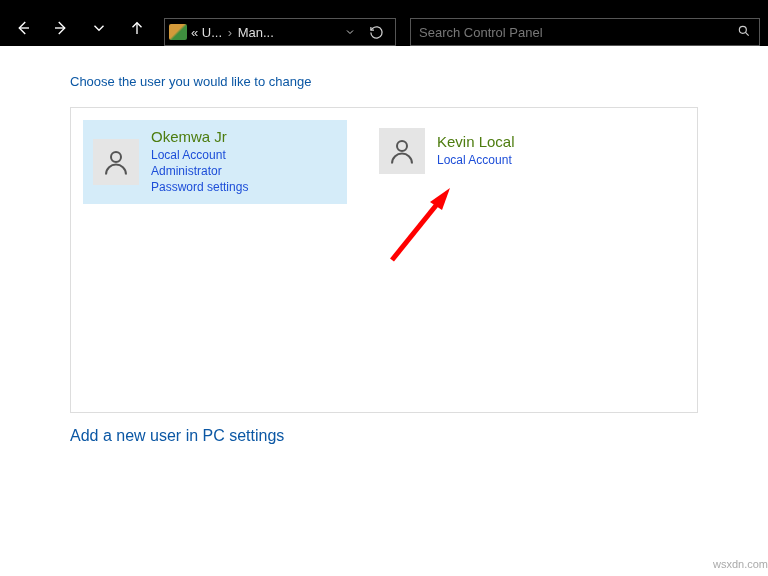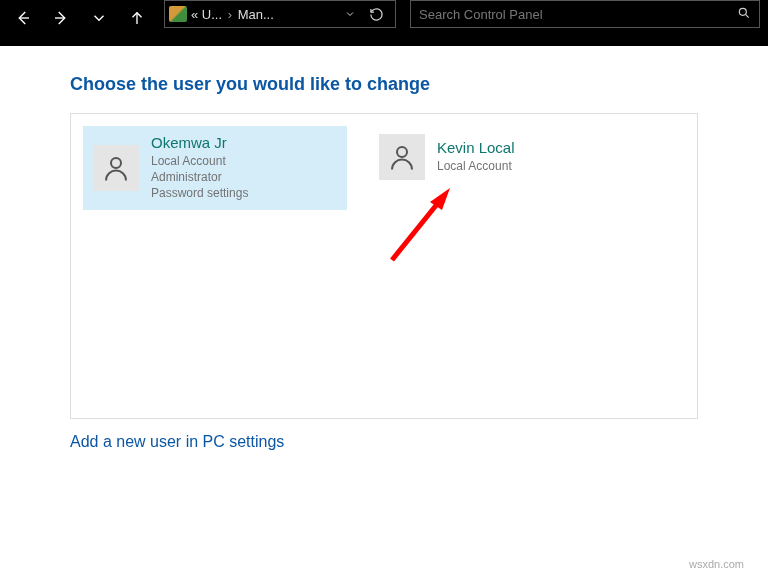--- a/index.html
+++ b/index.html
@@ -1,41 +1,41 @@
 <!DOCTYPE html>
 <html><head>
   <meta charset="utf-8">
   <style>
     * { margin:0; padding:0; box-sizing:border-box; font-family:"Segoe UI",Arial,sans-serif; }
     body { width:768px; height:576px; background:#fff; position:relative; overflow:hidden; }
-    .titlebar { height:46px; background:#000; display:flex; align-items:flex-start; padding:0 6px; gap:4px; }
+    .titlebar { height:46px; background:#000; display:flex; align-items:flex-end; padding:0 6px; gap:4px; }
     .nav-btn { width:34px; height:36px; display:flex; align-items:center; justify-content:center; color:#fff; cursor:pointer; }
     .nav-btn svg { width:18px; height:18px; stroke:#fff; fill:none; stroke-width:1.8; }
     .addr-box { margin-left:6px; width:232px; height:28px; border:1px solid #555; display:flex; align-items:center; padding:0 4px; gap:4px; }
     .addr-icon { width:18px; height:16px; background:linear-gradient(135deg,#d49a3a 45%,#3e8e3e 55%); border-radius:2px; }
     .addr-text { color:#ddd; font-size:13px; flex:1; overflow:hidden; white-space:nowrap; }
     .addr-text .sep { color:#999; margin:0 2px; }
     .addr-drop { width:14px; color:#ccc; display:flex; justify-content:center; }
     .refresh-btn { width:30px; display:flex; justify-content:center; color:#ccc; }
     .search-box { margin-left:10px; width:350px; height:28px; border:1px solid #555; display:flex; align-items:center; padding:4px 8px; }
     .search-ph { color:#777; font-size:13px; flex:1; }
     .search-icon { color:#bbb; font-size:13px; }
     .content { padding:28px 42px 0 70px; }
-    .heading { color:#0b57a4; font-size:18px; font-weight:700; margin-bottom:18px; }
+    .heading { color:#0b57a4; font-size:13px; font-weight:400; margin-bottom:18px; }
     .panel { width:628px; height:306px; border:1px solid #ddd; padding:12px; display:flex; gap:22px; align-items:flex-start; }
     .user-card { display:flex; align-items:center; gap:12px; padding:8px 10px; width:264px; cursor:pointer; }
     .user-card.selected { background:#d5ecf9; }
     .avatar { width:46px; height:46px; background:#e5e5e5; display:flex; align-items:center; justify-content:center; }
     .avatar svg { width:30px; height:30px; stroke:#555; fill:none; stroke-width:1.6; }
-    .user-name { font-size:15px; color:#0f766e; margin-bottom:2px; }
-    .user-line { font-size:12px; color:#737373; line-height:1.35; }
+    .user-name { font-size:15px; color:#4d7c0f; margin-bottom:2px; }
+    .user-line { font-size:12px; color:#1d4ed8; line-height:1.35; }
     .add-link { margin-top:14px; color:#0b57a4; font-size:16px; cursor:pointer; }
     .arrow-ann { position:absolute; left:380px; top:180px; pointer-events:none; }
     .arrow-ann svg { width:80px; height:90px; }
-    .watermark { position:absolute; right:24px; bottom:6px; font-size:11px; color:#aaa; }
+    .watermark { position:absolute; right:0; bottom:6px; font-size:11px; color:#aaa; }
   </style>
 </head>
 <body>
 
 <div class="titlebar">
   <div class="nav-btn">
     <svg viewBox="0 0 24 24">
         <polyline points="15 4 7 12 15 20"></polyline>
         <line x1="7" y1="12" x2="20" y2="12"></line>
       </svg>

